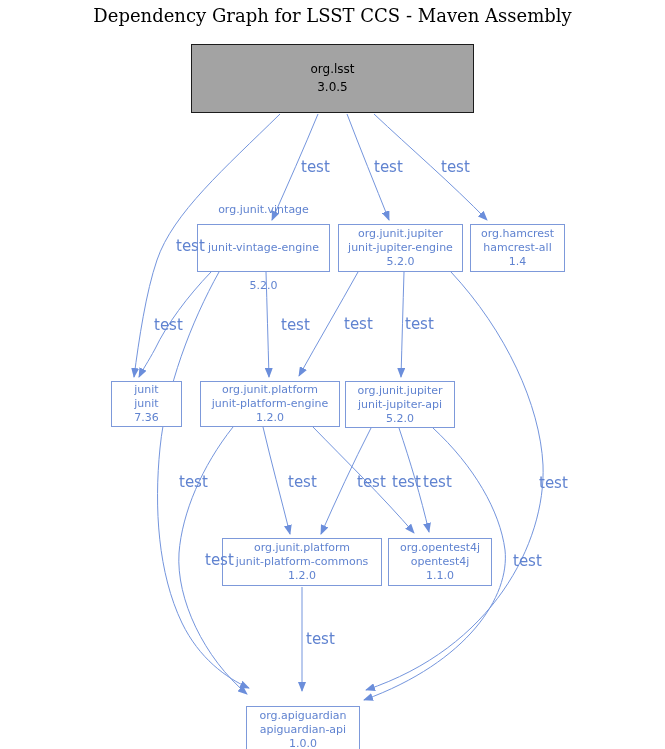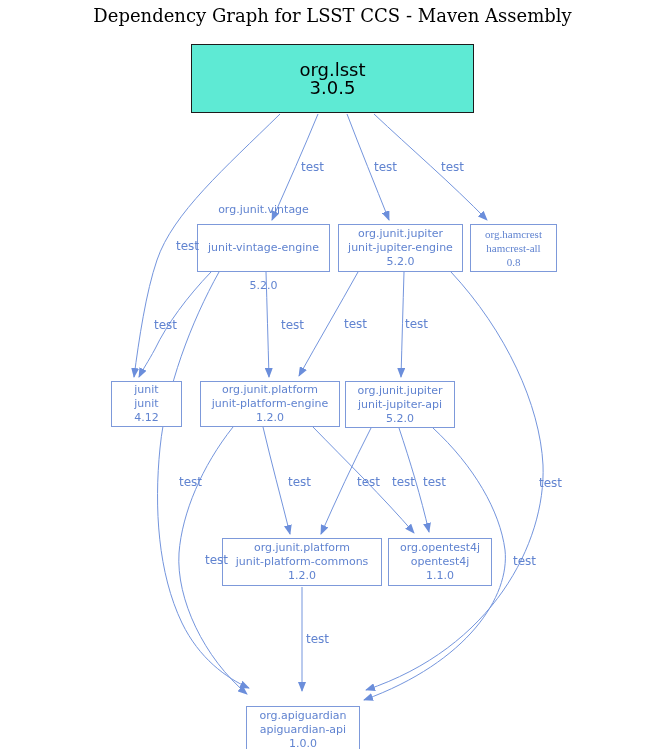--- a/index.html
+++ b/index.html
@@ -13,25 +13,25 @@
     white-space:nowrap;
   }
   svg.edges { position:absolute; top:0; left:0; }
   .node {
     position:absolute; box-sizing:border-box;
     border:1px solid #7d99da; background:#ffffff; color:#6083d0;
     display:flex; flex-direction:column; justify-content:center; align-items:center;
     text-align:center; font-size:11px; line-height:14px; white-space:nowrap;
   }
   .node.root {
-    background:#5eead4; border:1.5px solid #1c1c1c; color:#000;
-    font-size:18px; line-height:17.5px;
+    background:#a3a3a3; border:1.5px solid #1c1c1c; color:#000;
+    font-size:12px; line-height:17.5px;
   }
   .elabel {
-    position:absolute; font-size:12px; line-height:12px; color:#6083d0;
+    position:absolute; font-size:15px; line-height:12px; color:#6083d0;
     white-space:nowrap;
   }
 </style>
 </head>
 <body>
 
 <div id="canvas">
 
   <div class="title">Dependency Graph for LSST CCS - Maven Assembly</div>
 
@@ -72,30 +72,30 @@
     <span>junit-vintage-engine</span>
     <span>5.2.0</span>
   </div>
 
   <div class="node" style="left:338px; top:224px; width:125px; height:48px;">
     <span>org.junit.jupiter</span>
     <span>junit-jupiter-engine</span>
     <span>5.2.0</span>
   </div>
 
-  <div class="node" style="left:470px; top:224px; width:87px; height:48px;font-family:Liberation Serif, serif;">
+  <div class="node" style="left:470px; top:224px; width:95px; height:48px;">
     <span>org.hamcrest</span>
     <span>hamcrest-all</span>
-    <span>0.8</span>
+    <span>1.4</span>
   </div>
 
   <div class="node" style="left:111px; top:381px; width:71px; height:46px;">
     <span>junit</span>
     <span>junit</span>
-    <span>4.12</span>
+    <span>7.36</span>
   </div>
 
   <div class="node" style="left:200px; top:381px; width:140px; height:46px;">
     <span>org.junit.platform</span>
     <span>junit-platform-engine</span>
     <span>1.2.0</span>
   </div>
 
   <div class="node" style="left:345px; top:381px; width:110px; height:47px;">
     <span>org.junit.jupiter</span>

